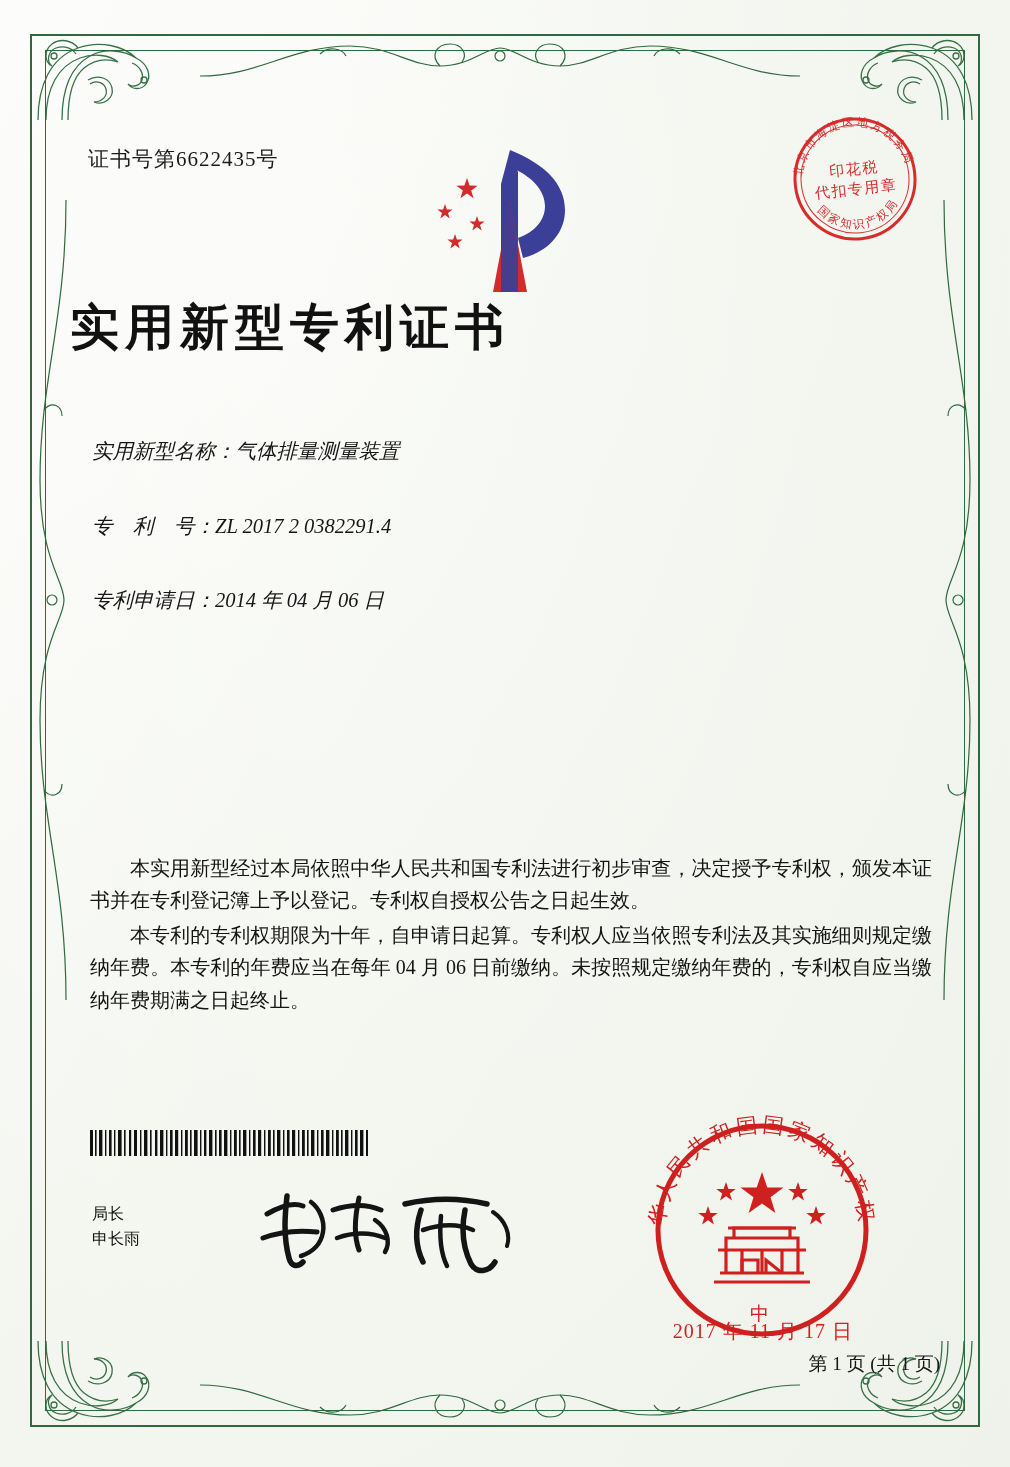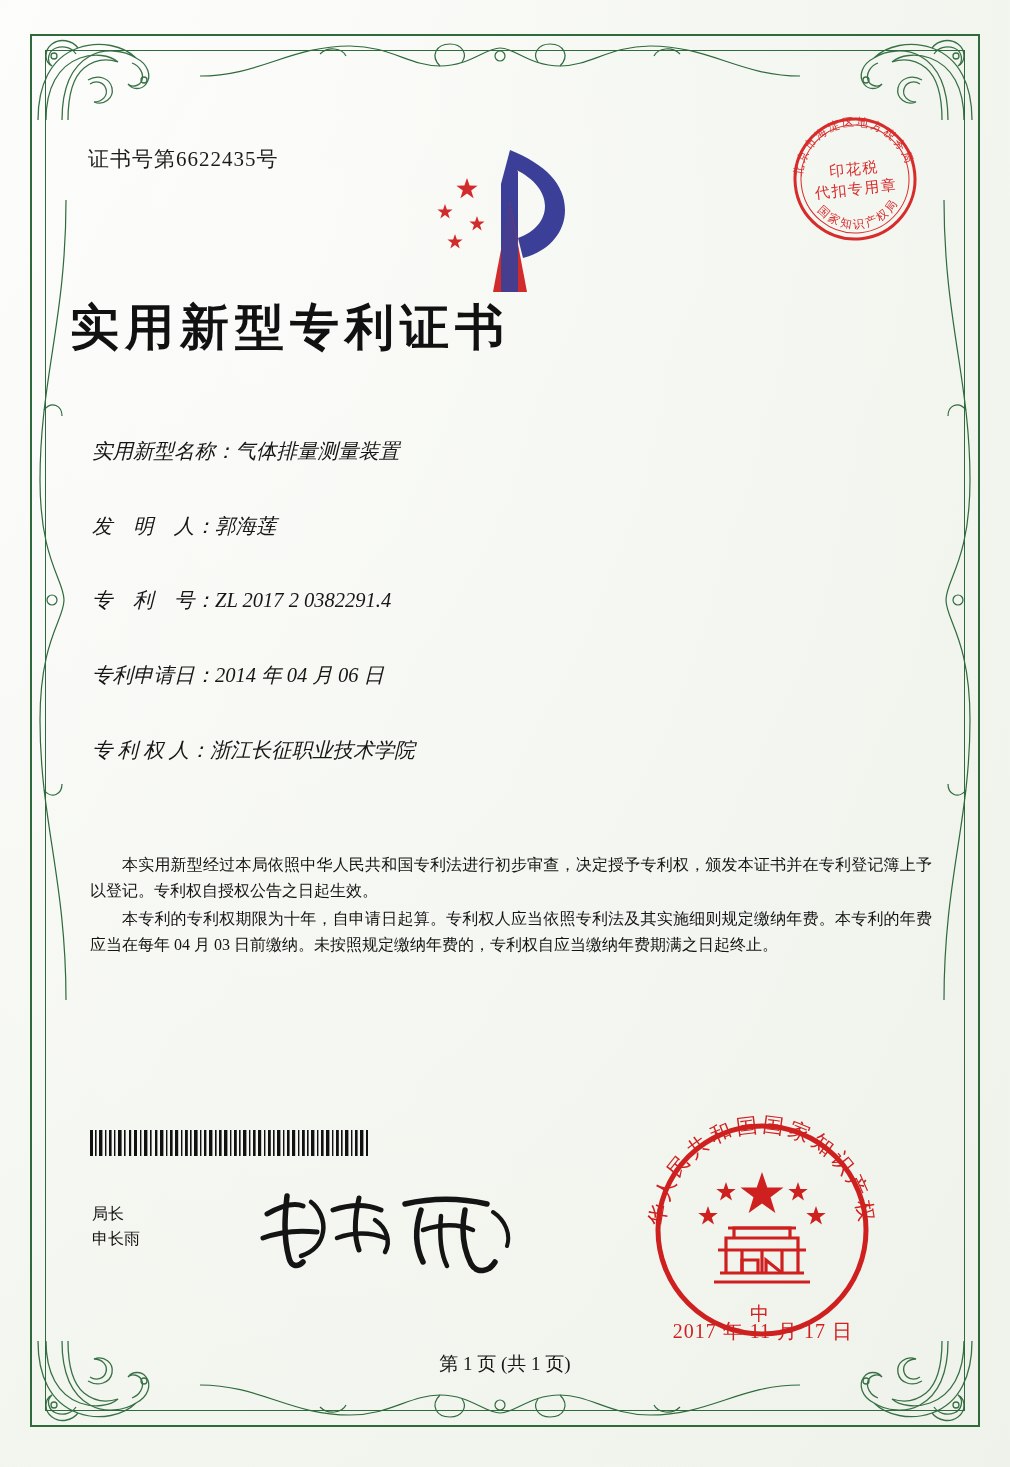--- a/index.html
+++ b/index.html
@@ -119,21 +119,21 @@
   .field-label {
     display: inline-block;
   }
   .field-value {
     display: inline-block;
   }
 
   .paragraphs {
     position: absolute;
     left: 20px; right: 8px; top: 762px;
-    font-size: 16px;
+    font-size: 20px;
     line-height: 1.62;
     color: #141414;
     text-align: justify;
   }
   .paragraphs p {
     margin: 0 0 2px 0;
     text-indent: 2em;
   }
 
   
@@ -170,21 +170,21 @@
     text-align: center;
     font-size: 20px;
     color: #cf2020;
     letter-spacing: 1px;
     font-family: "Liberation Serif", serif;
   }
 
   .page-footer {
     position: absolute;
     left: 0; right: 0; bottom: 10px;
-    text-align: center;
+    text-align: right;
     font-size: 19px;
     color: #161616;
   }
 </style>
 </head>
 <body>
 
 <div class="page">
   <div class="paper-tint"></div>
 
@@ -291,36 +291,30 @@
       <text x="75" y="90" font-size="15" fill="#d72c2c" text-anchor="middle" font-family="'DejaVu Sans','Liberation Sans',sans-serif" letter-spacing="1.5">代扣专用章</text>
     </svg>
 
     <div class="title">实用新型专利证书</div>
 
     <div class="fields">
       <div class="field-row">
         <span class="field-label">实用新型名称：</span><span class="field-value">气体排量测量装置</span>
       </div>
       <div class="field-row">
-        <span class="field-label">发　明　人：</span><span class="field-value">郭海莲</span>
-      </div>
-      <div class="field-row">
         <span class="field-label">专　利　号：</span><span class="field-value">ZL 2017 2 0382291.4</span>
       </div>
       <div class="field-row">
         <span class="field-label">专利申请日：</span><span class="field-value">2014 年 04 月 06 日</span>
       </div>
-      <div class="field-row">
-        <span class="field-label">专 利 权 人：</span><span class="field-value">浙江长征职业技术学院</span>
-      </div>
     </div>
 
     <div class="paragraphs">
       <p>本实用新型经过本局依照中华人民共和国专利法进行初步审查，决定授予专利权，颁发本证书并在专利登记簿上予以登记。专利权自授权公告之日起生效。</p>
-      <p>本专利的专利权期限为十年，自申请日起算。专利权人应当依照专利法及其实施细则规定缴纳年费。本专利的年费应当在每年 04 月 03 日前缴纳。未按照规定缴纳年费的，专利权自应当缴纳年费期满之日起终止。</p>
+      <p>本专利的专利权期限为十年，自申请日起算。专利权人应当依照专利法及其实施细则规定缴纳年费。本专利的年费应当在每年 04 月 06 日前缴纳。未按照规定缴纳年费的，专利权自应当缴纳年费期满之日起终止。</p>
     </div>
 
     <svg class="barcode" viewBox="0 0 280 26" preserveAspectRatio="none">
       <g fill="#111">
         <rect x="0" y="0" width="3" height="26"></rect>
           <rect x="5" y="0" width="1.6" height="26"></rect>
         <rect x="9" y="0" width="3.4" height="26"></rect>
           <rect x="15" y="0" width="1.4" height="26"></rect>
         <rect x="19" y="0" width="2.6" height="26"></rect>
           <rect x="24" y="0" width="1.4" height="26"></rect>

